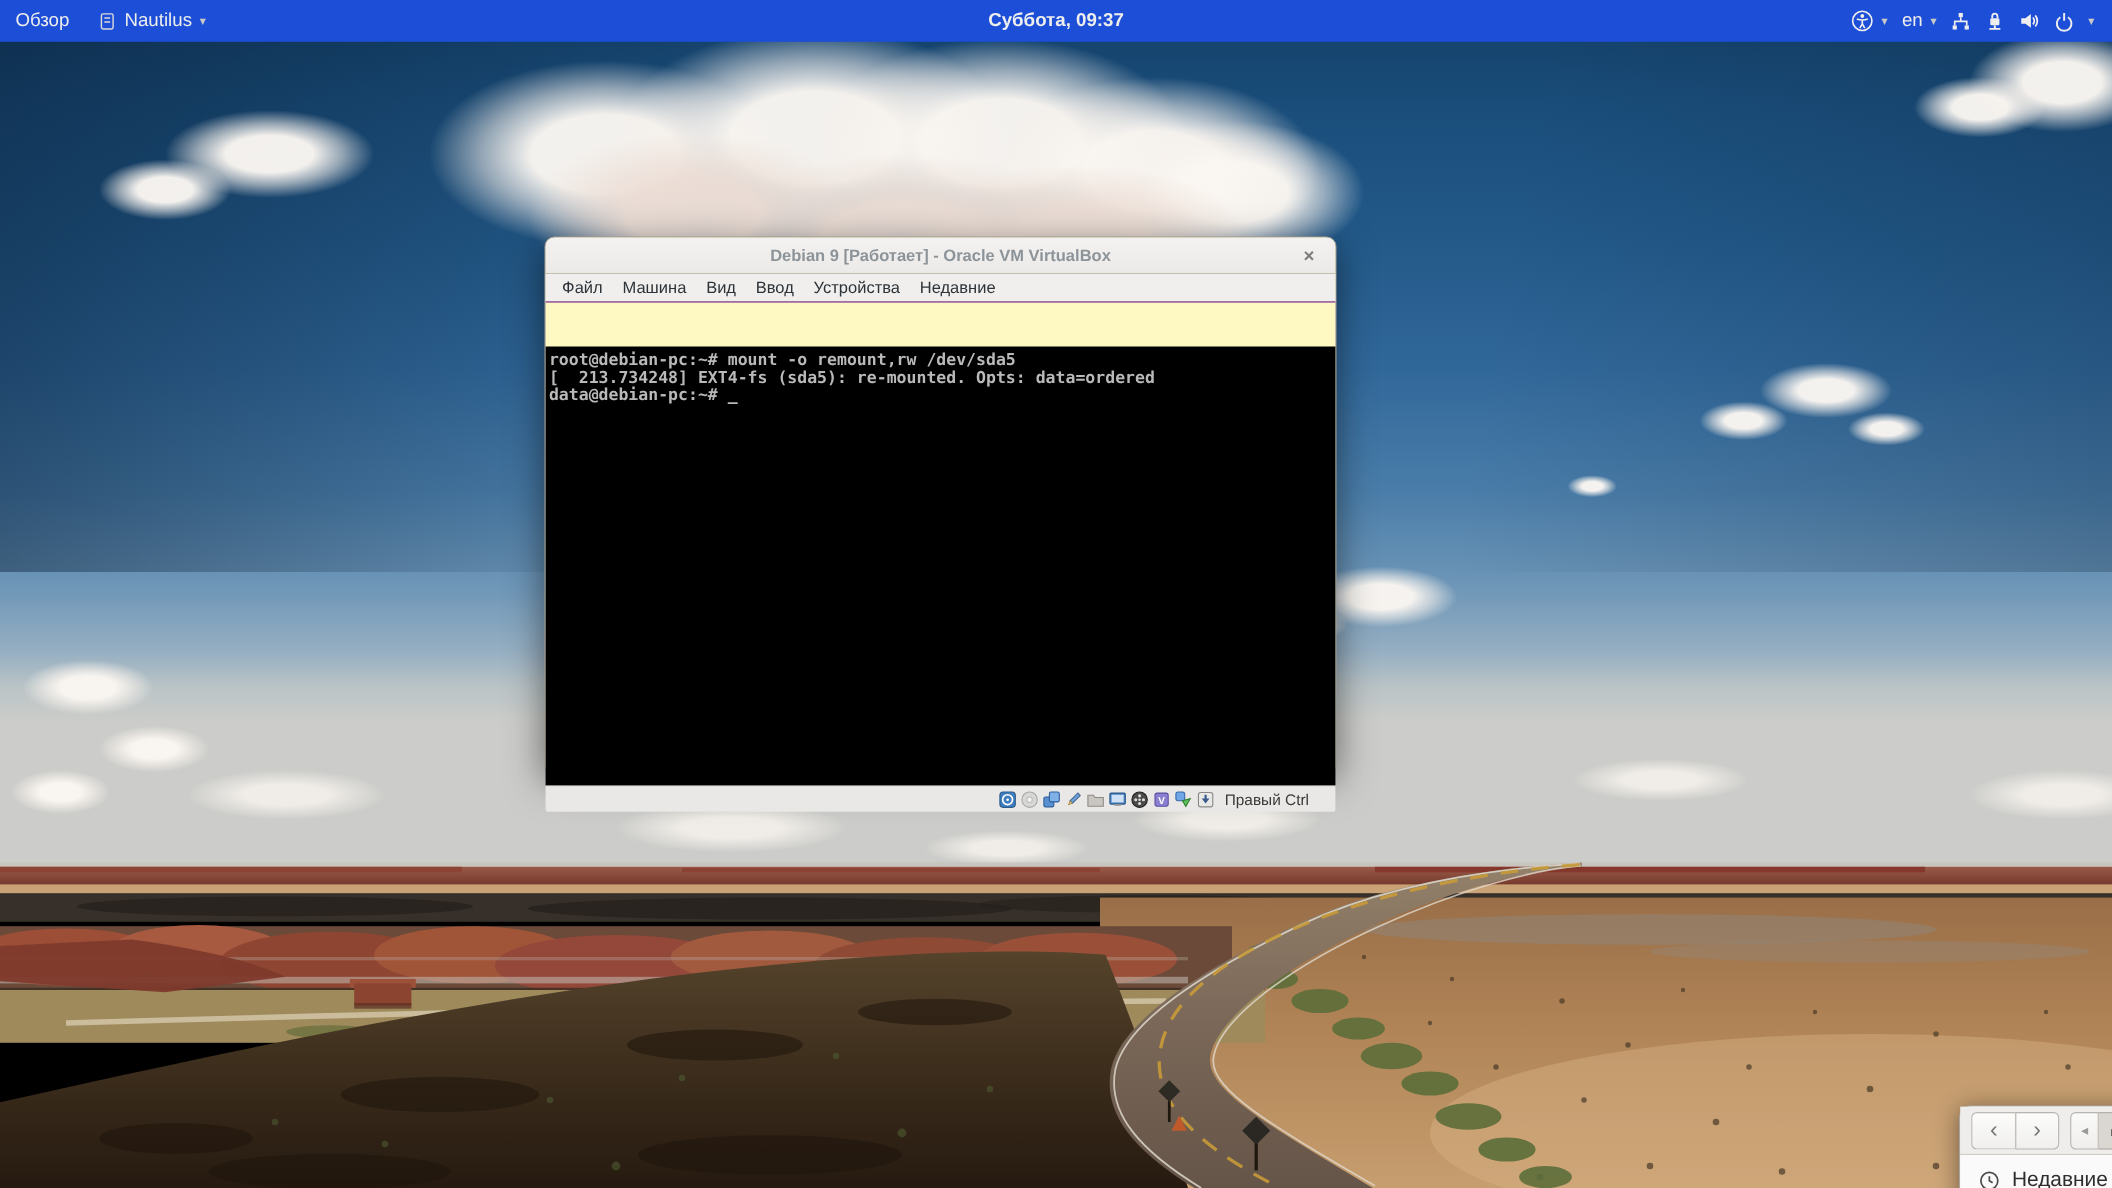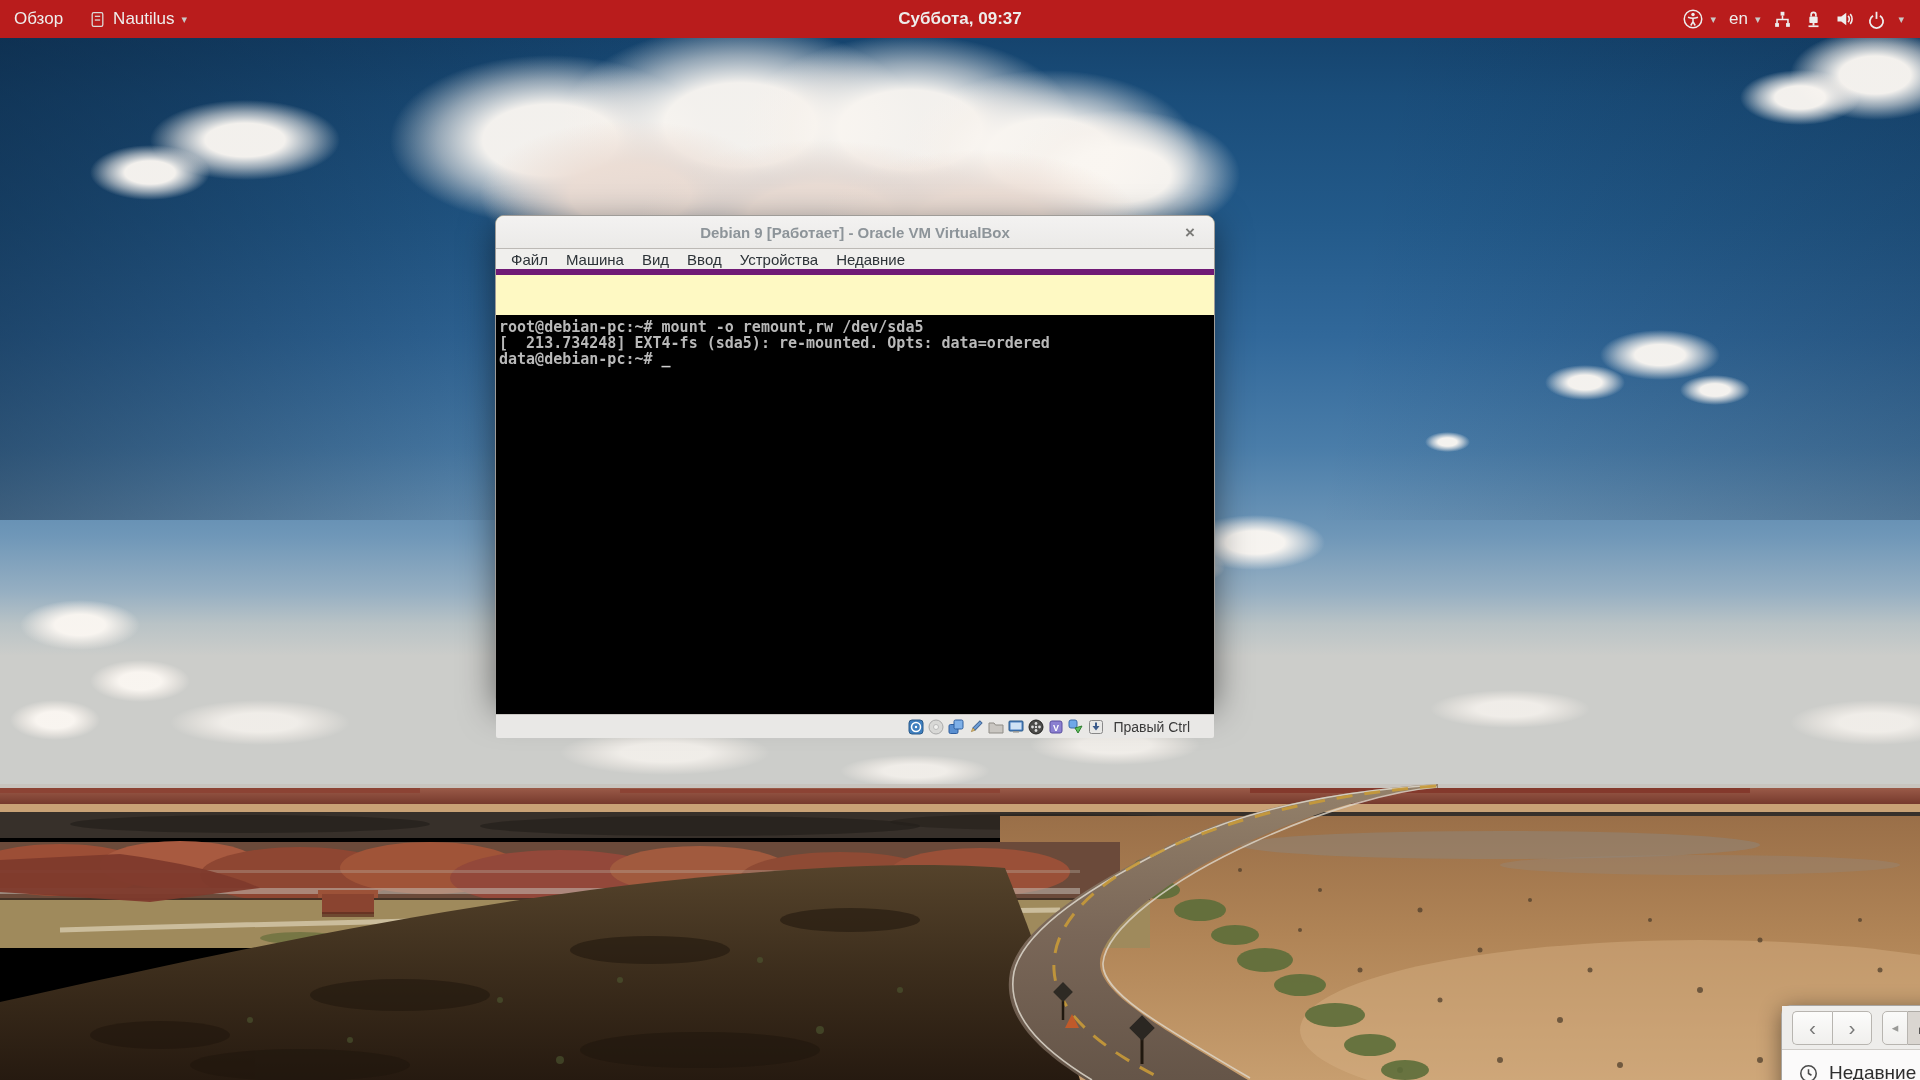--- a/index.html
+++ b/index.html
@@ -22,21 +22,21 @@
     background:radial-gradient(closest-side, rgba(250,246,241,.97) 42%,
       rgba(248,242,236,.55) 70%, rgba(248,242,236,0) 100%); }
   .cloud.warm {
     background:radial-gradient(closest-side, rgba(236,221,212,.95) 40%,
       rgba(236,221,212,.5) 70%, rgba(236,221,212,0) 100%); }
   .cloud.faint { opacity:.8; }
   #land { position:absolute; left:0; top:770px; width:1920px; height:310px; }
 
   
   #topbar { position:absolute; left:0; top:0; width:1920px; height:38px;
-    background:#b91c1c; color:#eeeeec; z-index:30;
+    background:#1d4ed8; color:#eeeeec; z-index:30;
     display:flex; align-items:center; font-size:17px; }
   .tb-left { display:flex; align-items:center; gap:26px; padding-left:14px; }
   .tb-item { display:flex; align-items:center; gap:7px; cursor:default; }
   .tb-center { position:absolute; left:0; right:0; text-align:center;
     font-weight:bold; pointer-events:none; }
   .tb-right { margin-left:auto; display:flex; align-items:center; gap:13px;
     padding-right:16px; }
   .caret { font-size:11px; color:#c9c9c7; }
   .tb-icon { display:inline-flex; }
 
@@ -45,21 +45,21 @@
     z-index:10; border-radius:9px 9px 2px 2px;
     box-shadow:0 10px 34px rgba(0,0,0,.5); background:#fef9c3;
     border:1px solid #9f9c98; }
   #vbox-titlebar { height:33px; background:linear-gradient(#f3f2f1,#ebeae8);
     border-bottom:1px solid #bcb9b5; border-radius:8px 8px 0 0;
     display:flex; align-items:center; justify-content:center; position:relative; }
   #vbox-title { font-size:15px; font-weight:bold; color:#8d9499; }
   #vbox-close { position:absolute; right:13px; top:6px; width:22px; height:22px;
     display:flex; align-items:center; justify-content:center;
     color:#7b7b78; font-size:17px; font-weight:bold; cursor:pointer; }
-  #vbox-menubar { height:26px; background:#f0efed; border-bottom:6px solid #701a75;
+  #vbox-menubar { height:26px; background:#f0efed; border-bottom:1px solid #701a75;
     display:flex; align-items:center; padding-left:6px; font-size:15px; color:#2d3338; }
   .menu-item { padding:2px 9px; cursor:default; }
   #terminal { height:399px; background:#000; padding:4px 0 0 3px;
     font-family:"DejaVu Sans Mono", monospace; font-size:15px; font-weight:bold;
     line-height:16px; color:#b9b9b9; cursor:text;margin-top:40px; }
   .tline { white-space:pre; }
   .cursor { color:#cfcfcf; }
   #vbox-statusbar { height:24px; background:#e9e8e6; border-top:1px solid #c9c6c2;
     display:flex; align-items:center; justify-content:flex-end;
     gap:4px; padding-right:24px; border-radius:0 0 2px 2px; }

